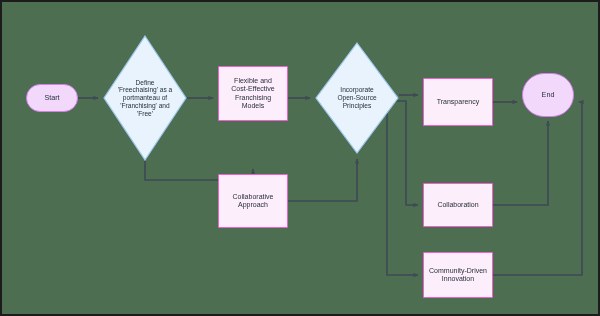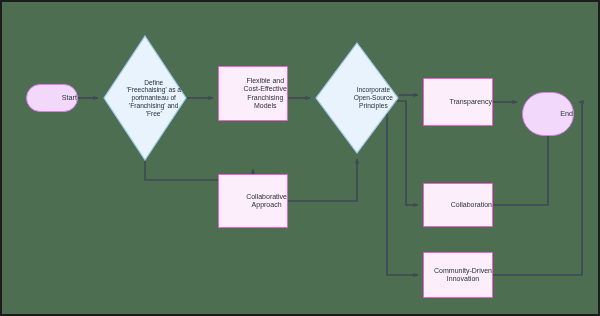--- a/index.html
+++ b/index.html
@@ -22,21 +22,21 @@
     left: 0;
     top: 0;
     width: 600px;
     height: 316px;
   }
   .node {
     position: absolute;
     box-sizing: border-box;
     display: flex;
     align-items: center;
-    justify-content: flex-end;
+    justify-content: center;
     text-align: center;
     color: #27303a;
     z-index: 3;
   }
   .node-label {
     display: block;
     white-space: pre-line;
     line-height: 1.18;
   }
   
@@ -149,17 +149,17 @@
 
   <div class="node n-process" style="left:421px; top:181px; width:70px; height:44px;">
     <span class="node-label">Collaboration</span>
   </div>
 
   <div class="node n-process" style="left:421px; top:250px; width:70px; height:46px;">
     <span class="node-label">Community-Driven
 Innovation</span>
   </div>
 
-  <div class="node n-terminator" style="left:520px; top:90px; width:52px; height:44px;">
+  <div class="node n-terminator" style="left:520px; top:71px; width:52px; height:44px;">
     <span class="node-label">End</span>
   </div>
 
 </div>
 
 </body></html>

